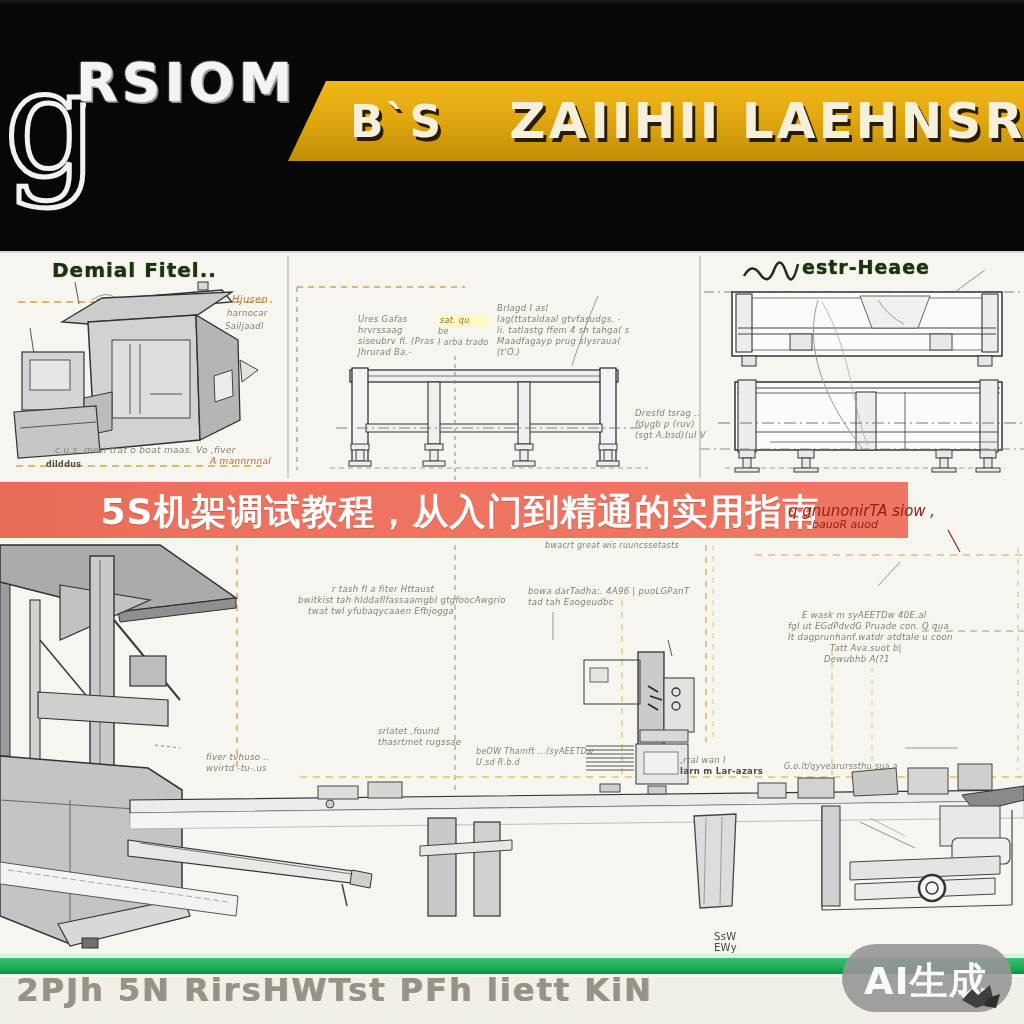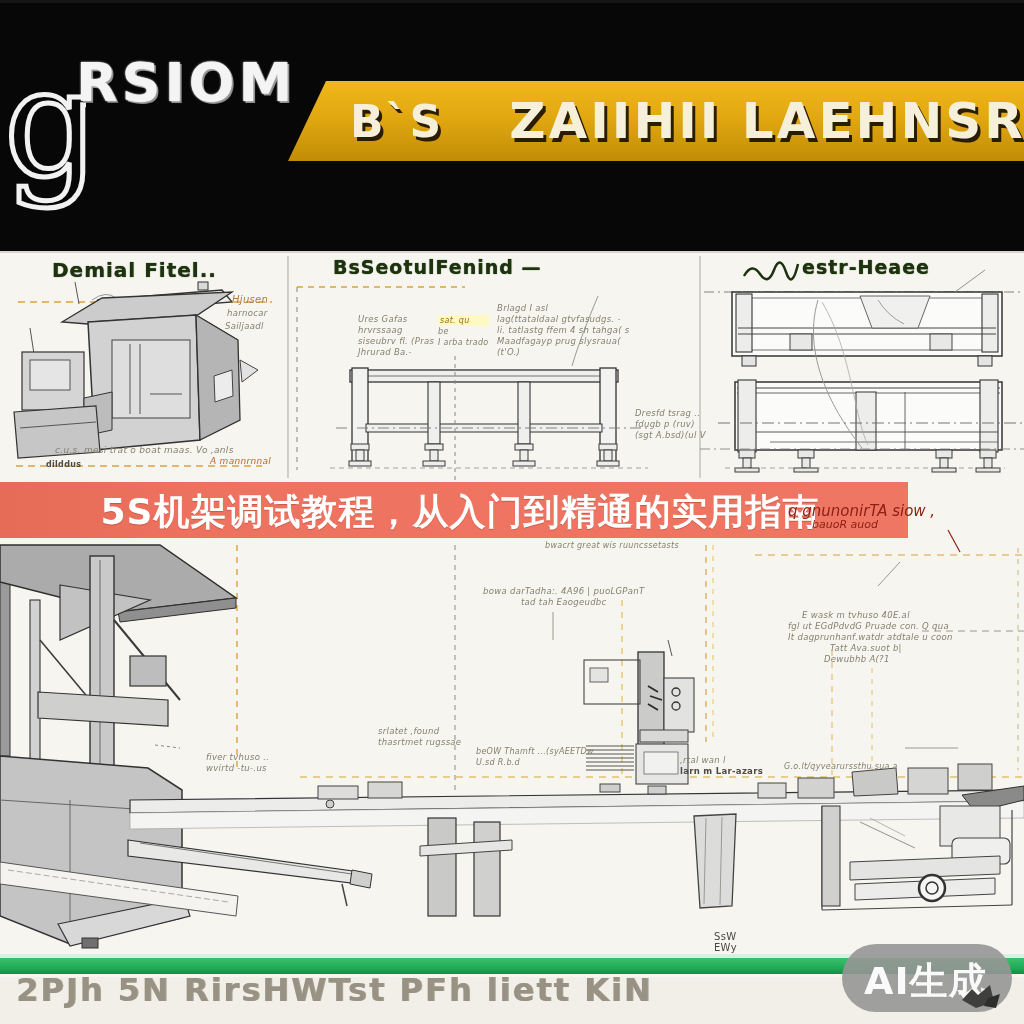--- a/index.html
+++ b/index.html
@@ -273,27 +273,26 @@
       </g>
       <rect x="600" y="784" width="20" height="8" fill="#cfcfcd" stroke="#444" stroke-width="1"></rect>
       <rect x="648" y="786" width="18" height="8" fill="#cfcfcd" stroke="#444" stroke-width="1"></rect>
     </g>
 
     <rect x="0" y="958" width="1024" height="16" fill="url(#gstripe)"></rect>
     <rect x="0" y="954" width="1024" height="4" fill="#d9f0e0"></rect>
   </svg>
 
   <div class="ptitle" style="left:52px;top:258px;">Demial Fitel..</div>
-  <div class="ptitle" style="left:333px;top:256px;font-size:19px;">BsSeotulFenind —</div>
   <div class="ptitle" style="left:802px;top:256px;font-size:19px;">estr-Heaee</div>
 
   <div class="note" style="left:232px;top:294px;color:#b5793f;font-size:10px;">Hjusen</div>
   <div class="note" style="left:227px;top:308px;">harnocar</div>
   <div class="note" style="left:225px;top:321px;">Sailjaadl</div>
-  <div class="note" style="left:55px;top:445px;font-size:9px;">c.u.s. mesi trat o boat maas. Vo ,anls</div>
+  <div class="note" style="left:55px;top:445px;font-size:9px;">c.u.s. mesi trat o boat maas. Vo ,fiver</div>
   <div class="note dark-note" style="left:46px;top:459px;font-size:8px;">dilddus</div>
   <div class="note orange-note" style="left:210px;top:456px;font-size:9px;">A mannrnnal</div>
 
   <div class="note" style="left:358px;top:314px;">
     <div>Ures Gafas</div>
       <div>hrvrssaag</div>
     <div>siseubrv fl. (Pras</div>
       <div>Jhrurad Ba.-</div>
   </div>
   <div class="note" style="left:438px;top:315px;font-size:8px;">
@@ -313,29 +312,34 @@
       <div>fdugb p (ruv)</div>
     <div>(sgt A.bsd)(ul V</div>
   </div>
 
   <div class="title-banner">
     <div class="cn">5S机架调试教程，从入门到精通的实用指南</div>
     <div class="side-note" style="left:788px;top:20px;font-size:15px;">q gnunonirTA siow ,</div>
     <div class="side-note" style="left:812px;top:36px;font-size:11px;">bauoR auod</div>
   </div>
 
+  <div class="note" style="left:298px;top:584px;">
+    <div style="margin-left:34px;">r tash fl a fiter Httaust</div>
+    <div>bwitkist tah hlddaflfassaamgbl gtgfoocAwgrio</div>
+    <div style="margin-left:10px;">twat twl yfubaqycaaen Efbjogga</div>
+  </div>
   <div class="note" style="left:545px;top:540px;font-size:8px;z-index:4;">
     <div>bwacrt great wis ruuncssetasts</div>
   </div>
-  <div class="note" style="left:483px;top:586px;text-align:center;">
+  <div class="note" style="left:528px;top:586px;">
     <div>bowa darTadha:. 4A96 | puoLGPanT</div>
       <div>tad tah Eaogeudbc</div>
   </div>
   <div class="note" style="left:788px;top:610px;">
-    <div style="margin-left:14px;">E wask m tvhuso 40E.al</div>
+    <div style="margin-left:14px;">E wask m syAEETDw 40E.al</div>
     <div>fgl ut EGdPdvdG Pruade con.   Q qua</div>
     <div>It dagprunhanf.watdr atdtale u coon</div>
     <div style="margin-left:42px;">Tatt Ava.suot b|</div>
     <div style="margin-left:36px;">Dewubhb A(?1</div>
   </div>
   <div class="note" style="left:378px;top:726px;">
     <div>srlatet ,found</div>
       <div>thasrtmet rugssae</div>
   </div>
   <div class="note" style="left:476px;top:746px;font-size:8px;">

